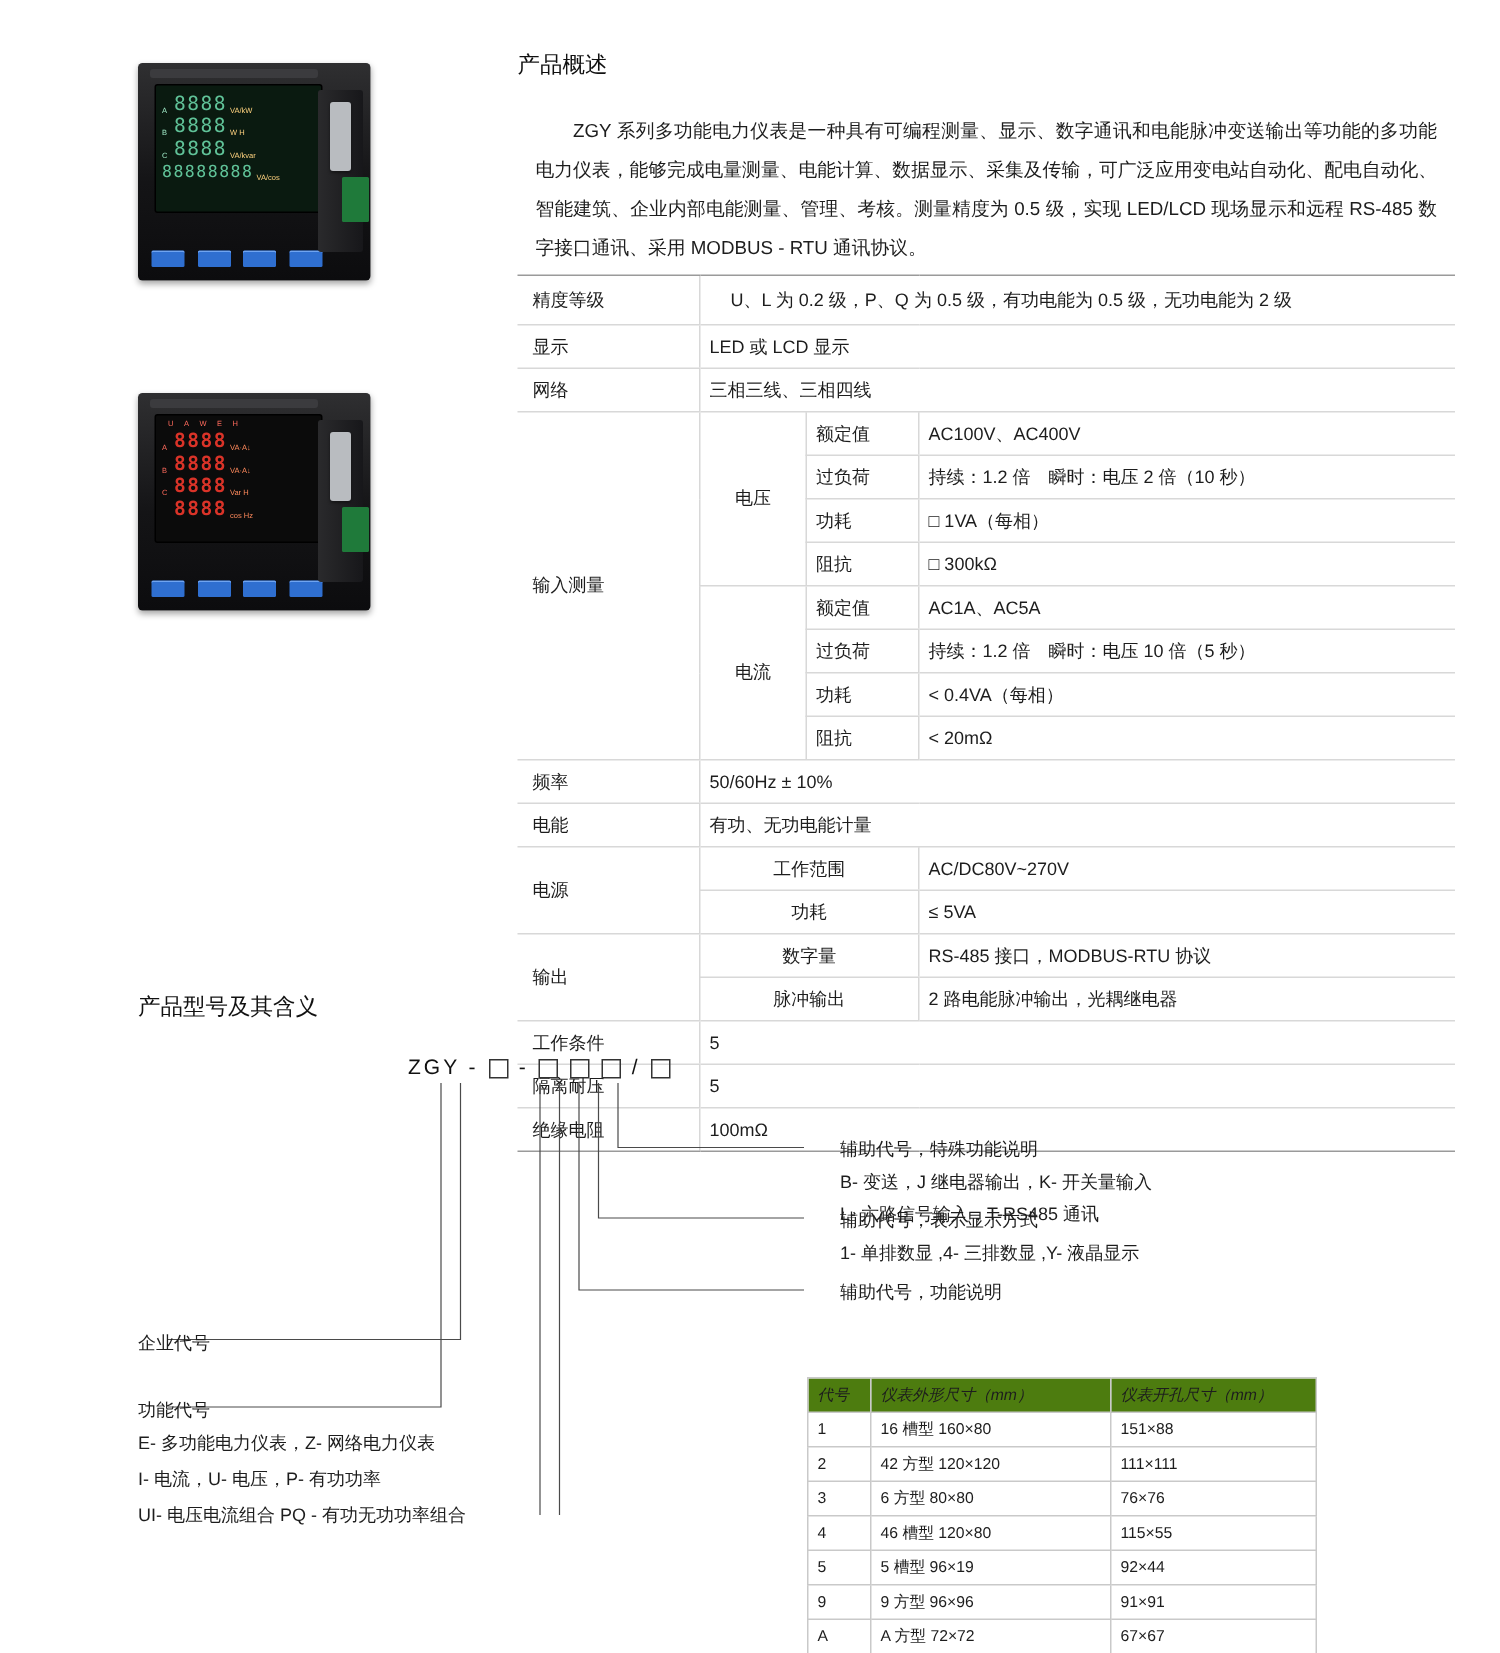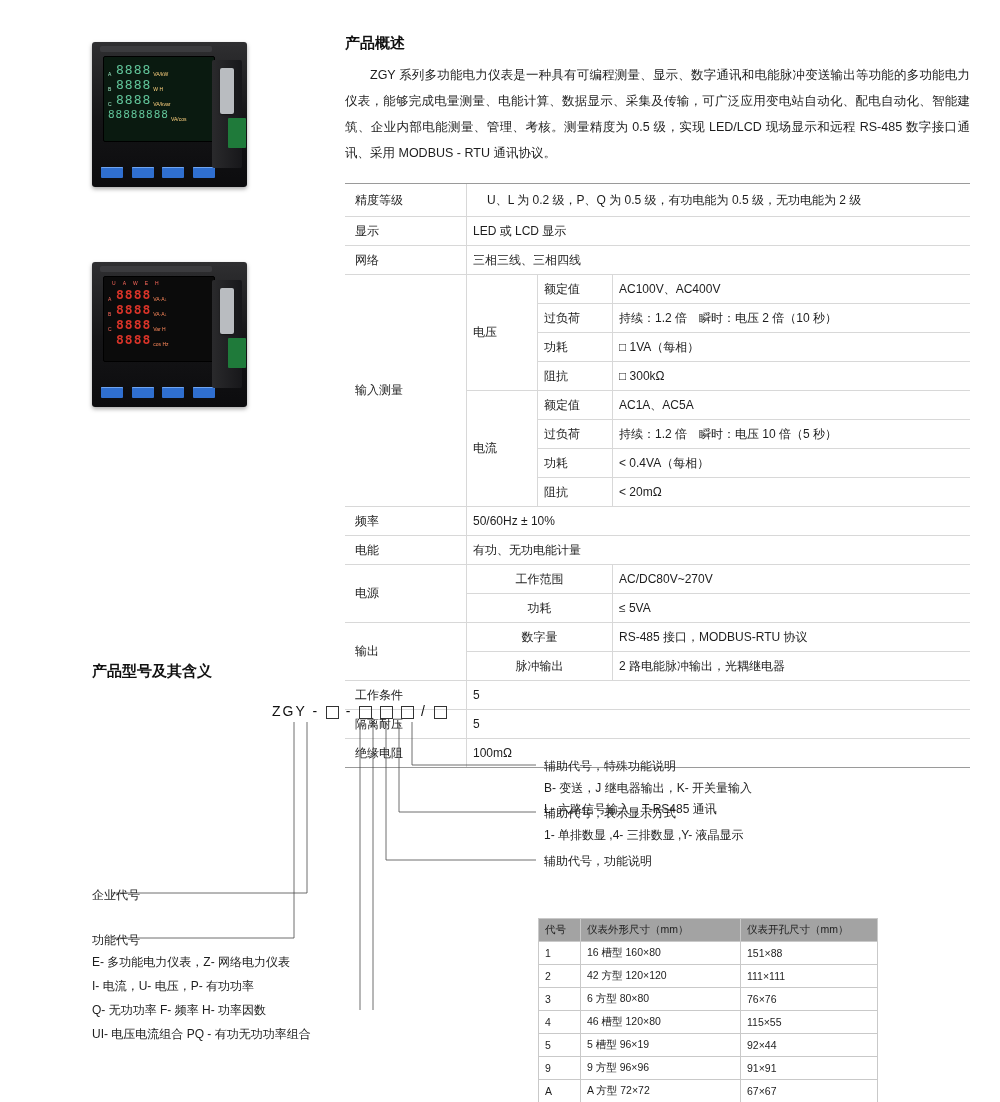--- a/index.html
+++ b/index.html
@@ -59,69 +59,69 @@
     position:absolute;left:128px;top:26px;width:14px;height:46px;
     background:#b9bcc0;border-radius:2px;box-shadow:0 1px 2px rgba(0,0,0,.4);
   }
   .meter .green{
     position:absolute;left:136px;top:76px;width:18px;height:30px;
     background:#1f7a3a;border-radius:1px;
   }
 
   
   h2.sec{
-    position:absolute;font-size:15px;font-weight:bold;margin:0;color:#111;
+    position:absolute;font-size:15px;font-weight:normal;margin:0;color:#111;
   }
   .para{
     position:absolute;font-size:12.5px;line-height:26px;color:#1d1d1d;
     text-align:justify;
   }
-  .para p{margin:0;}
+  .para p{margin:12px;}
   .indent{text-indent:2em;}
 
   
   table.spec{
     position:absolute;left:345px;top:183px;width:625px;
     border-collapse:collapse;font-size:12px;
   }
   table.spec td{
     border-bottom:1px solid #d8d8d8;
     padding:5px 6px;height:18px;color:#1d1d1d;
   }
   table.spec td.lbl1{width:105px;padding-left:10px;}
-  table.spec td.lbl2{width:58px;}
+  table.spec td.lbl2{width:58px;text-align:center;}
   table.spec td.lbl3{width:62px;text-align:left;}
   table.spec td.val{text-align:left;}
   .bdr-l{border-left:1px solid #d8d8d8;}
   table.spec tr.first td{border-top:1px solid #9a9a9a;}
   table.spec tr.last td{border-bottom:1px solid #9a9a9a;}
 
   
   .modelcode{
     position:absolute;left:272px;top:703px;
     font-size:14px;letter-spacing:2px;color:#111;
   }
   .sqr{display:inline-block;width:11px;height:11px;border:1px solid #333;vertical-align:middle;margin:0 1px;}
   svg.leaders{position:absolute;left:0;top:0;width:1000px;height:1102px;pointer-events:none;}
 
-  .note{position:absolute;font-size:12px;line-height:21px;color:#1d1d1d;}
+  .note{position:absolute;font-size:12px;line-height:21px;color:#1d1d1d;margin-left:16px;}
   .note .hd{margin-bottom:1px;}
 
   .leftnote{position:absolute;font-size:12px;line-height:24px;color:#1d1d1d;}
   .leftnote .t{white-space:nowrap;}
 
   
   table.dims{
     position:absolute;left:538px;top:918px;width:340px;
     border-collapse:collapse;font-size:10.5px;
   }
   table.dims th,table.dims td{
     border:1px solid #c9c9c9;padding:4px 6px;text-align:left;font-weight:normal;color:#1d1d1d;
   }
-  table.dims th{background:#a3a3a3;}
+  table.dims th{background:#4d7c0f;font-style:italic;}
   table.dims col.c1{width:42px;}
   table.dims col.c2{width:160px;}
 </style>
 </head>
 <body>
 
 <div class="page">
 
   <div class="meter" style="left:92px;top:42px;">
     <div class="body">
@@ -348,21 +348,20 @@
     <div class="t">企业代号</div>
   </div>
 
   <div class="leftnote" style="left:92px;top:928px;">
     <div class="t">功能代号</div>
   </div>
 
   <div class="leftnote" style="left:92px;top:950px;">
     <div class="t">E- 多功能电力仪表，Z- 网络电力仪表</div>
     <div class="t">I- 电流，U- 电压，P- 有功功率</div>
-    <div class="t">Q- 无功功率 F- 频率 H- 功率因数</div>
     <div class="t">UI- 电压电流组合 PQ - 有功无功功率组合</div>
   </div>
 
   <table class="dims">
     <colgroup>
         <col class="c1">
         <col class="c2">
         <col>
       </colgroup>
     <tbody>

